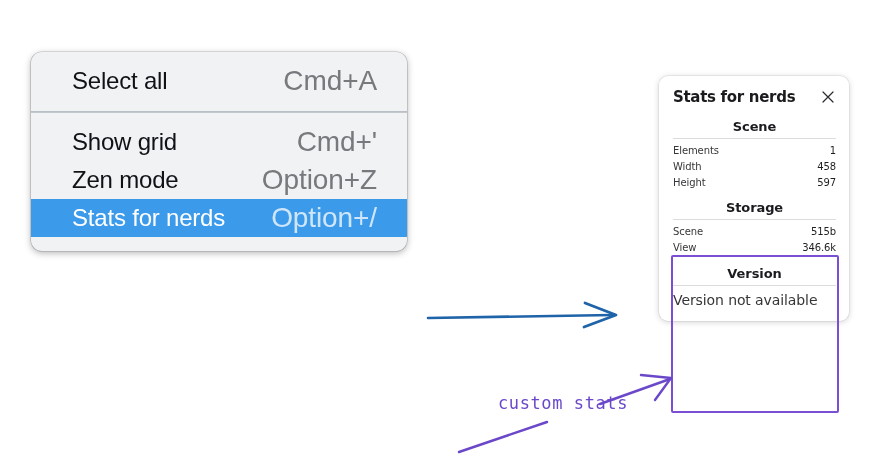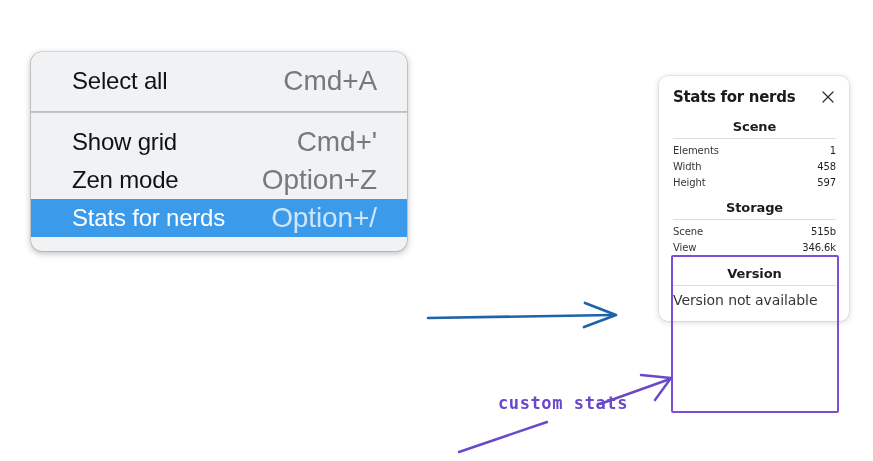--- a/index.html
+++ b/index.html
@@ -154,21 +154,21 @@
     position: absolute;
     inset: 0;
     pointer-events: none;
   }
   .anno-text {
     position: absolute;
     left: 498px;
     top: 393px;
     font-family: "DejaVu Sans Mono", monospace;
     font-size: 17px;
-    font-weight: bold;
+    font-weight: normal;
     color: #6a48c9;
     letter-spacing: 0.6px;
     white-space: nowrap;
   }
 </style>
 </head>
 <body>
 
 <div class="stage">
 

